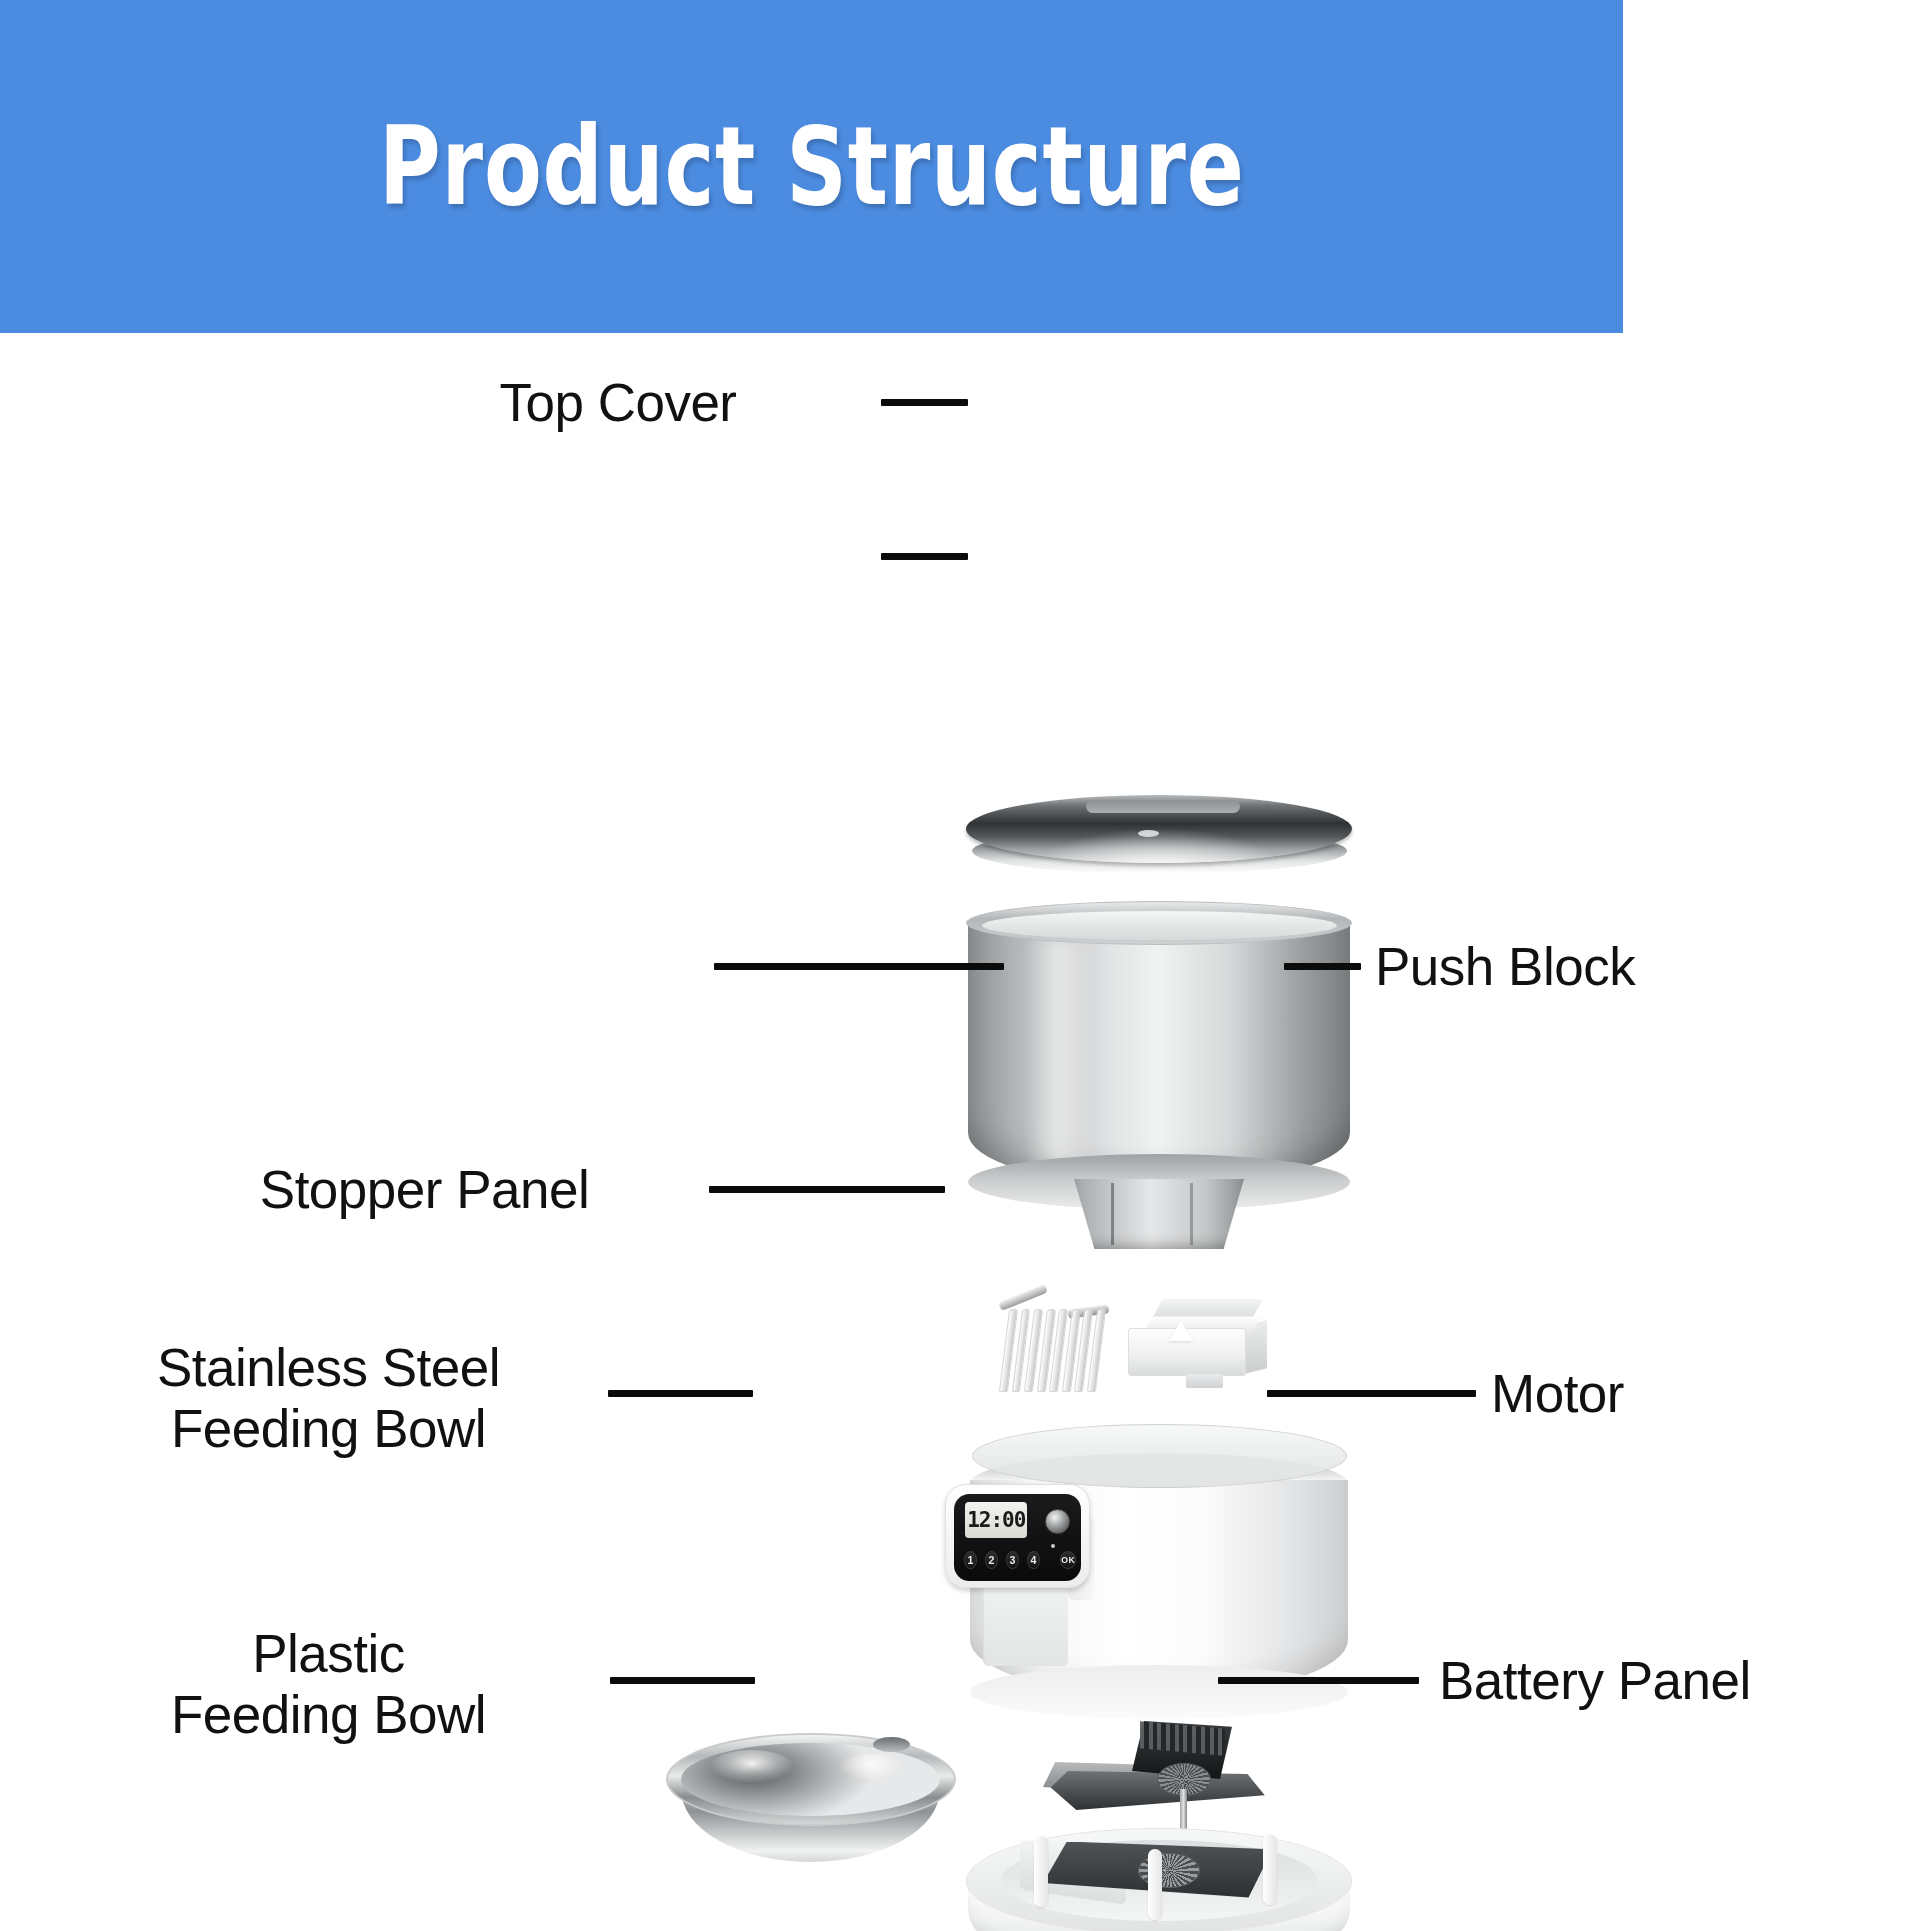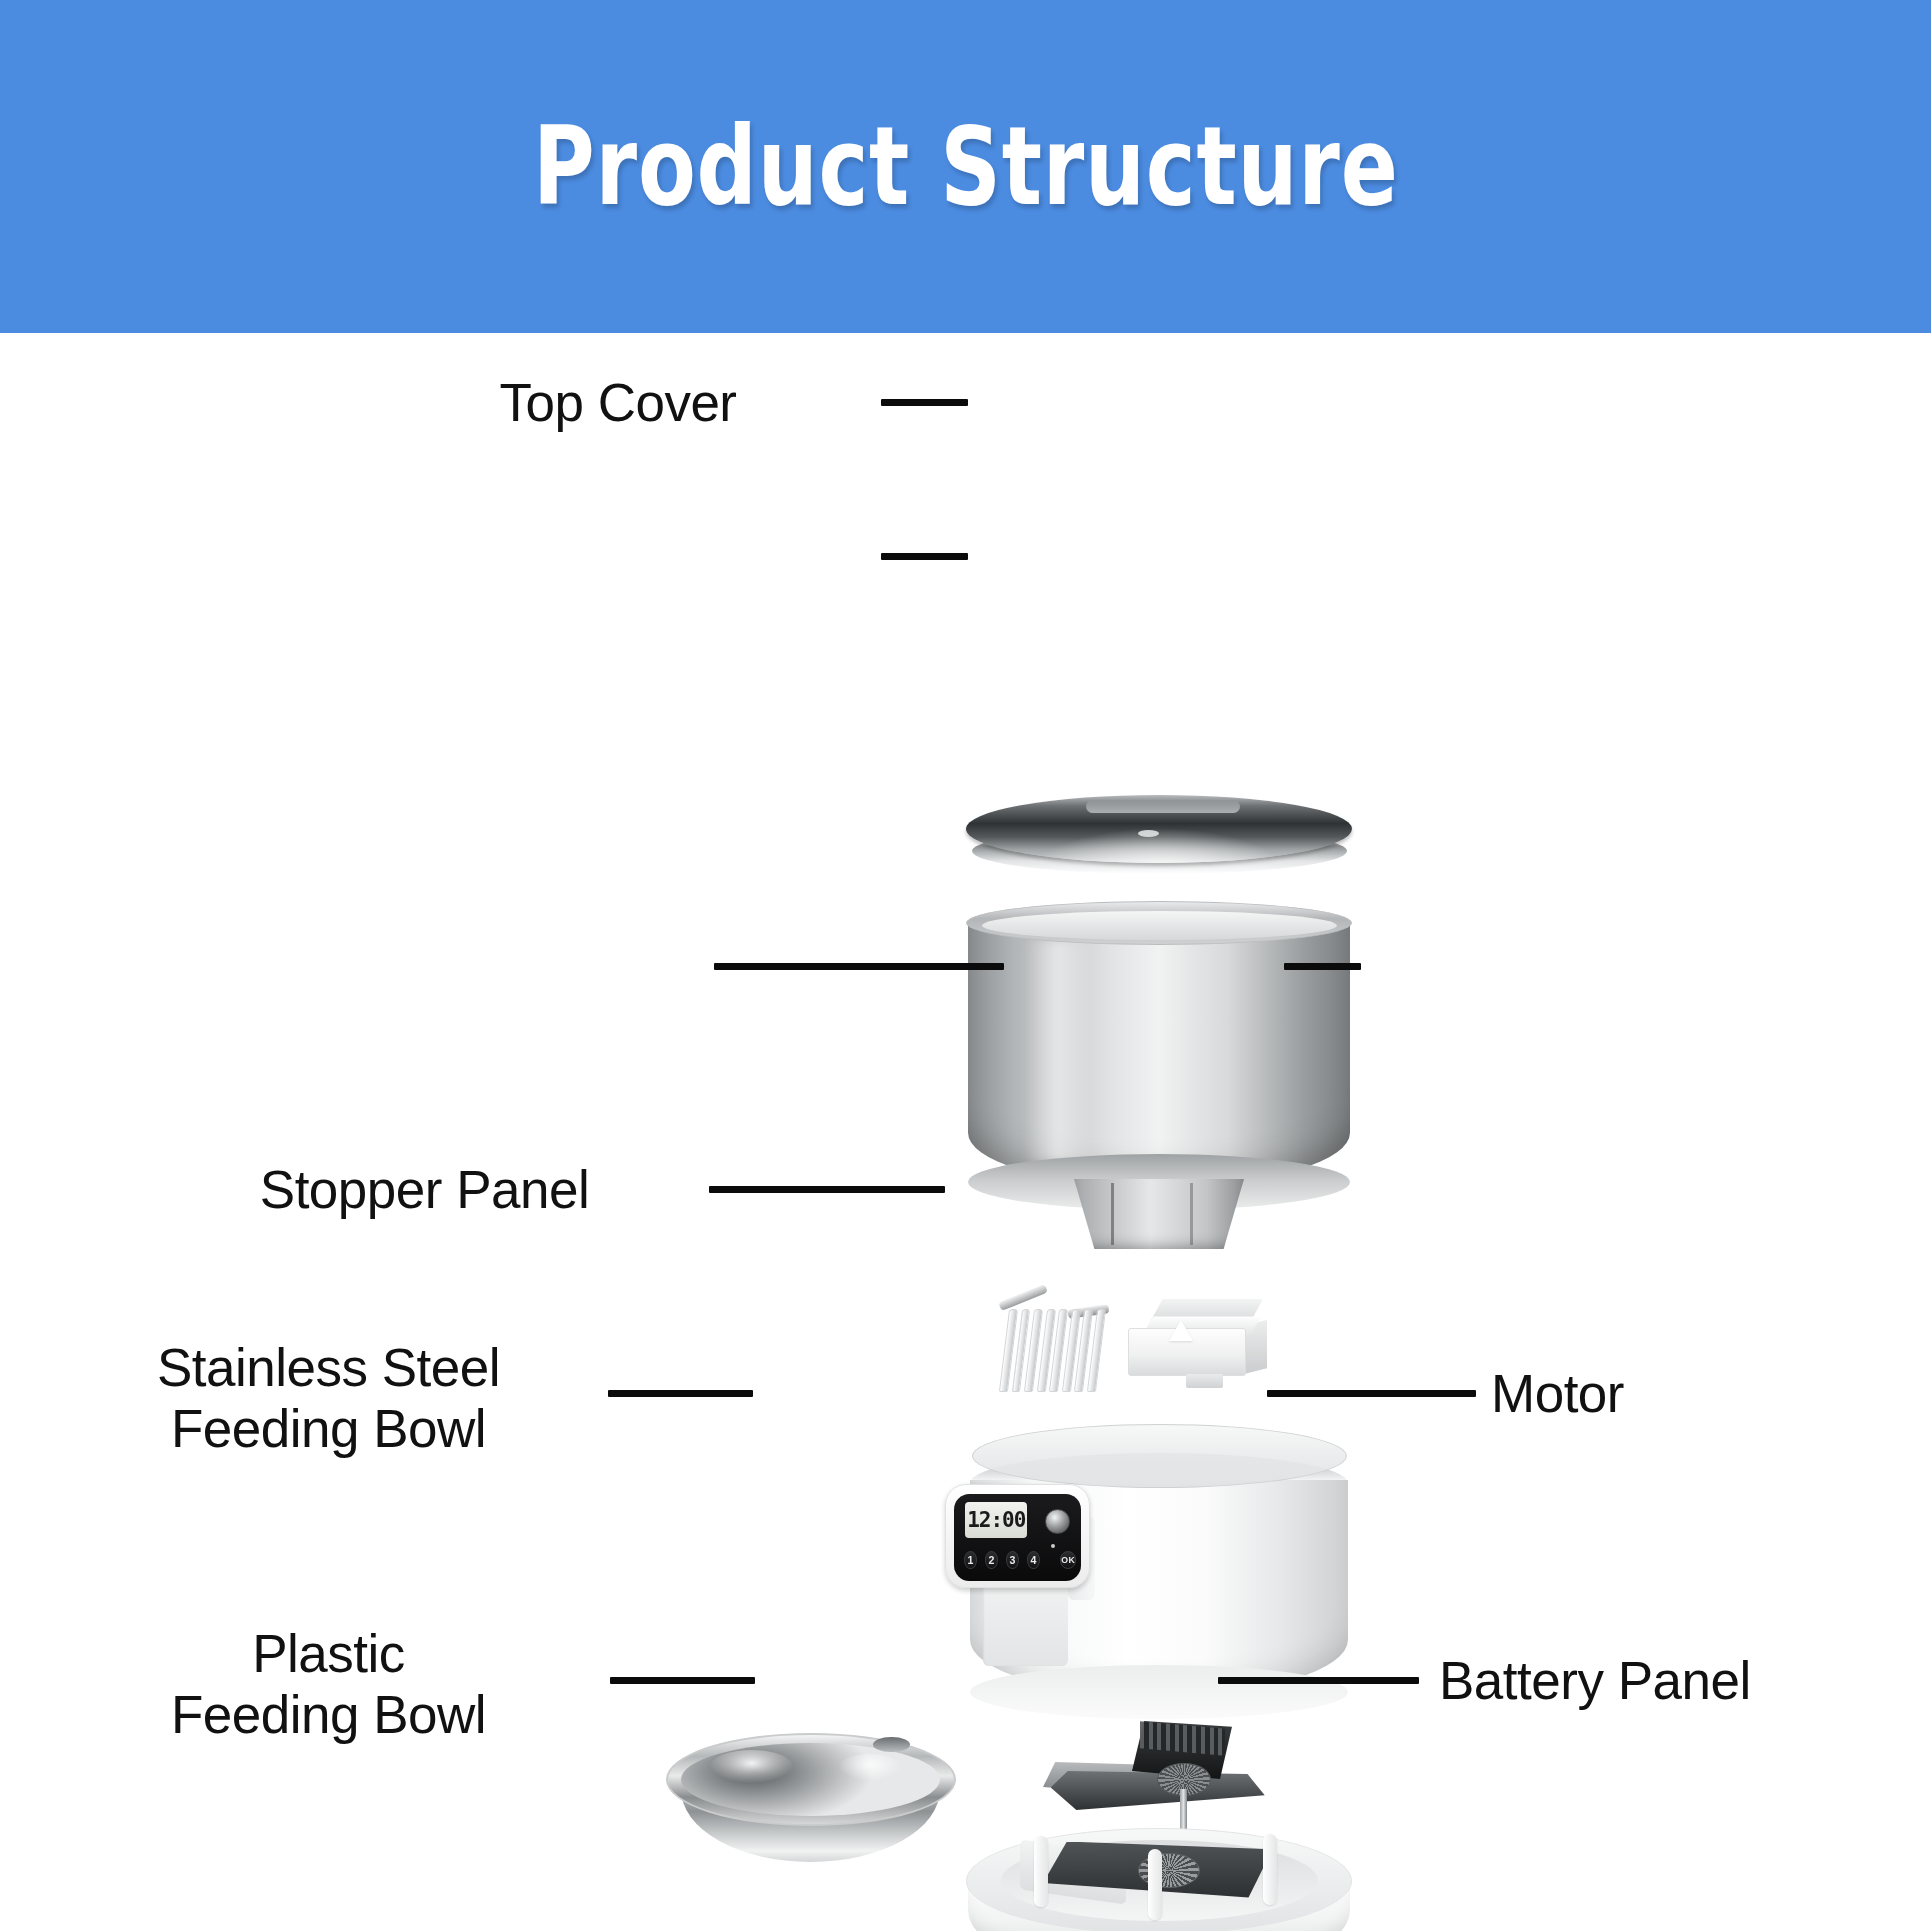--- a/index.html
+++ b/index.html
@@ -5,21 +5,21 @@
   html,body{margin:0;padding:0;}
   body{
     width:1931px;height:1931px;
     background:#ffffff;
     font-family:"Liberation Sans","DejaVu Sans",sans-serif;
     overflow:hidden;
     position:relative;
   }
   
   #header{
-    position:absolute;left:0;top:0;width:1931px;height:333px;
+    position:absolute;left:0;top:0;width:1623px;height:333px;
     background:#4b8be0;
     display:flex;align-items:center;justify-content:center;
   }
   #header-title{
     color:#ffffff;
     font-size:108px;
     font-weight:bold;
     letter-spacing:1px;
     transform:scaleX(.78);
     transform-origin:center center;
@@ -387,20 +387,21 @@
   <div id="push-block">
     <div class="pb-side"></div>
     <div class="pb-top"></div>
     <div class="pb-top2"></div>
     <div class="pb-face"></div>
     <div class="pb-tri"></div>
     <div class="pb-foot"></div>
   </div>
 
   <div class="leader" style="left:1284px;top:630px;width:77px;"></div>
+  <div class="lbl l" style="left:1375px;top:603px;width:502px;">Push Block</div>
 
   <div class="lbl r" style="left:154px;top:826px;width:541px;">Stopper Panel</div>
   <div class="leader" style="left:709px;top:853px;width:236px;"></div>
 
   <div id="main-body">
     <div class="mb-chrome"></div>
     <div class="mb-body"></div>
     <div class="mb-bottom"></div>
     <div class="mb-clear"></div>
     <div class="mb-slot"></div>

